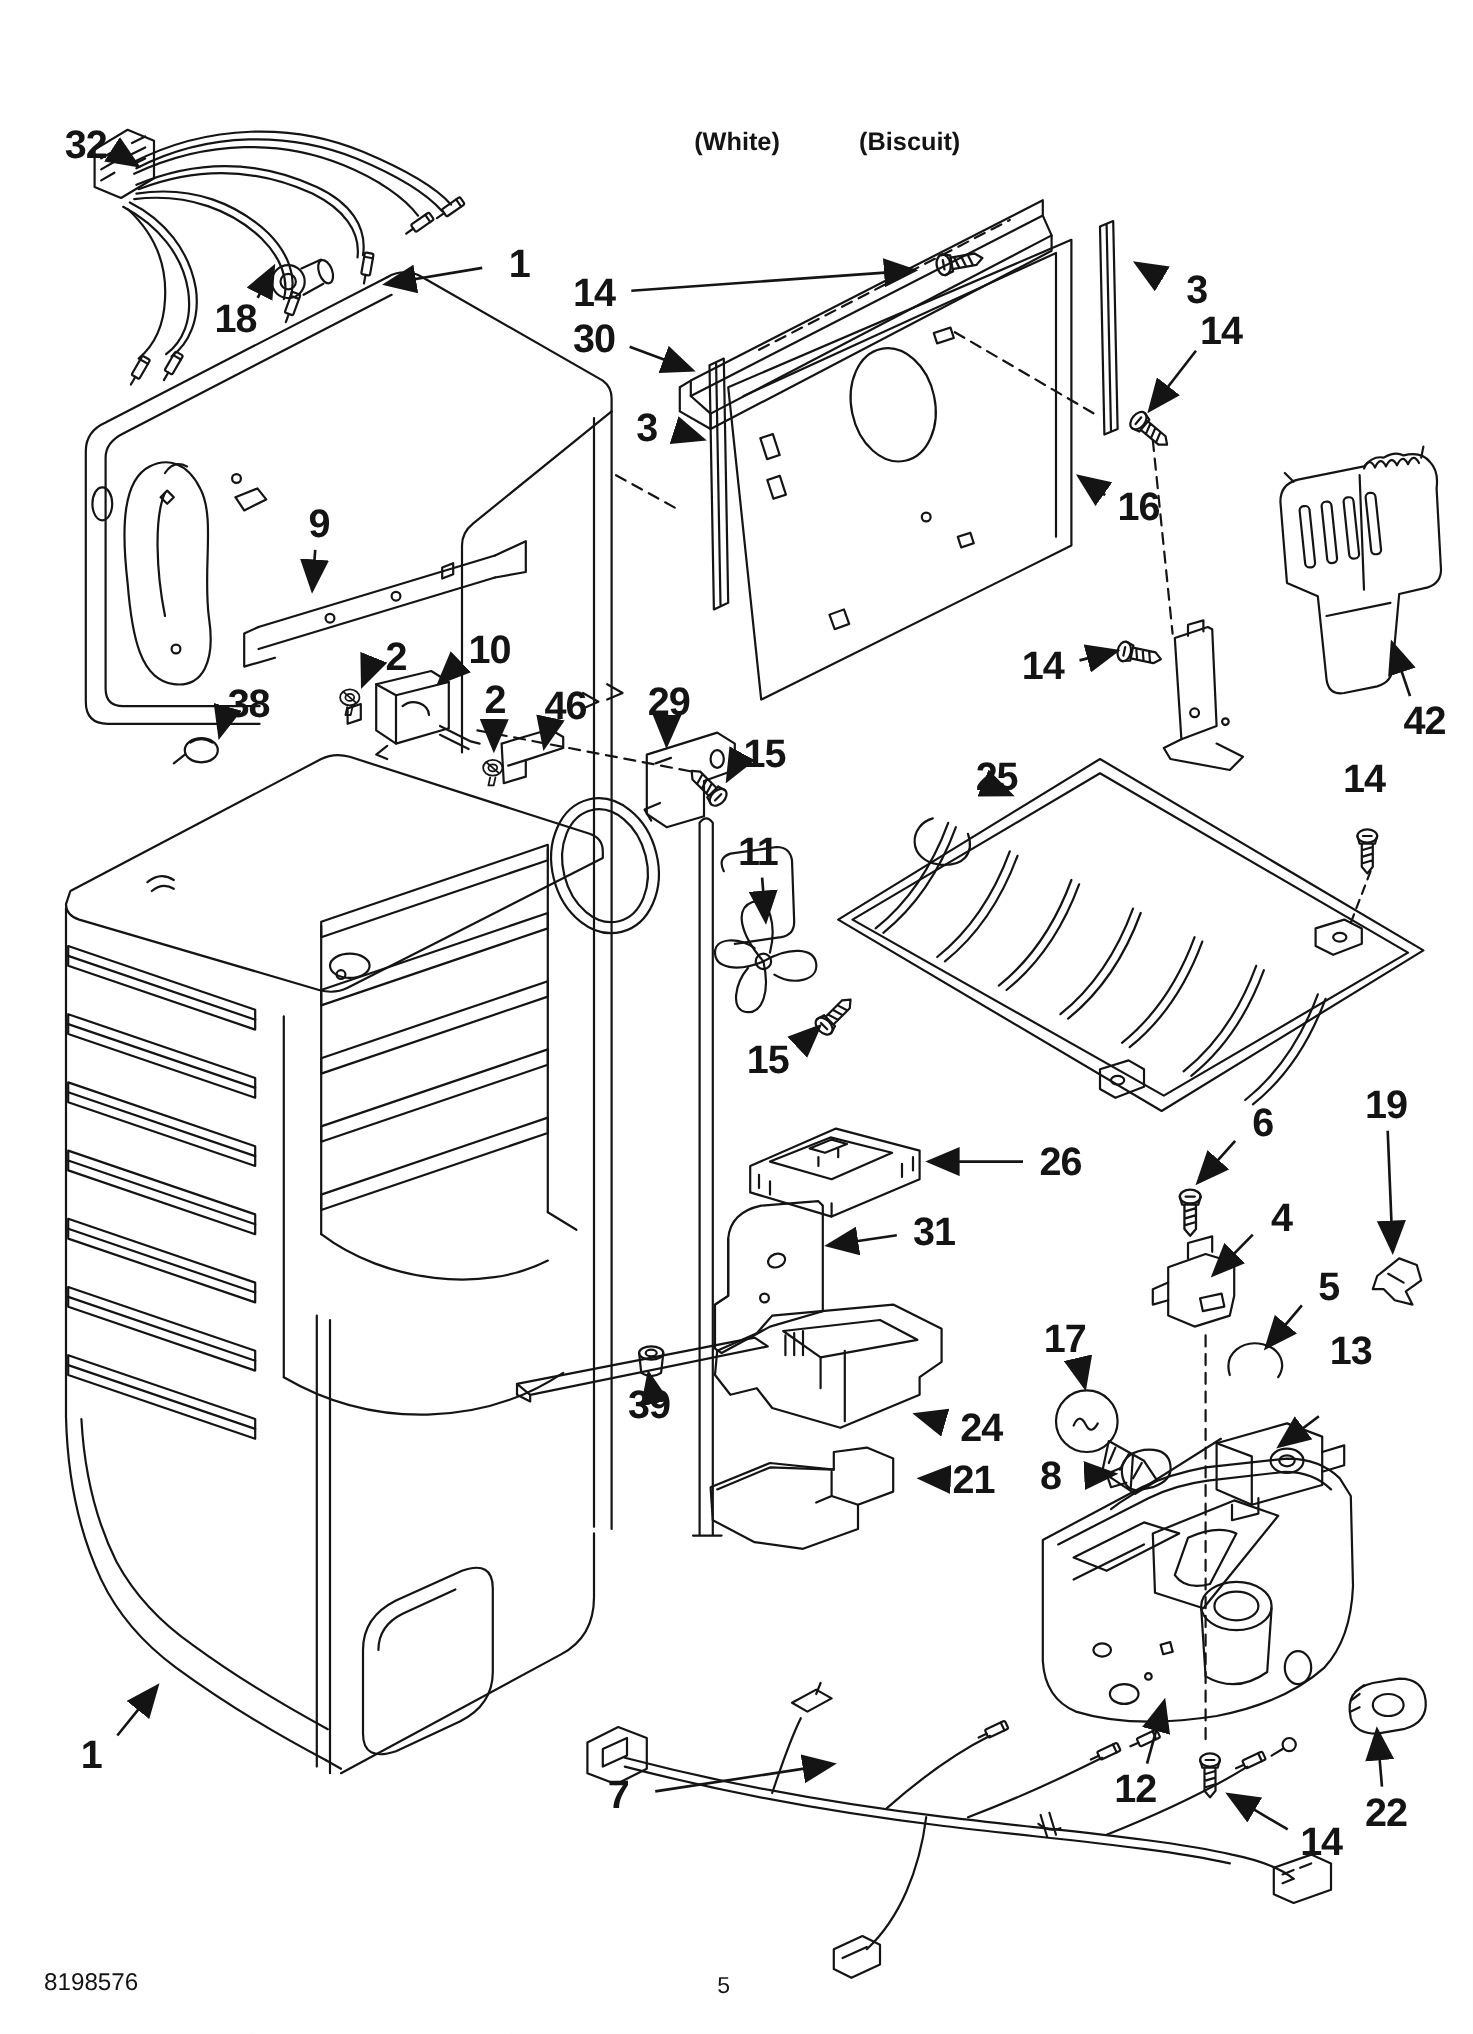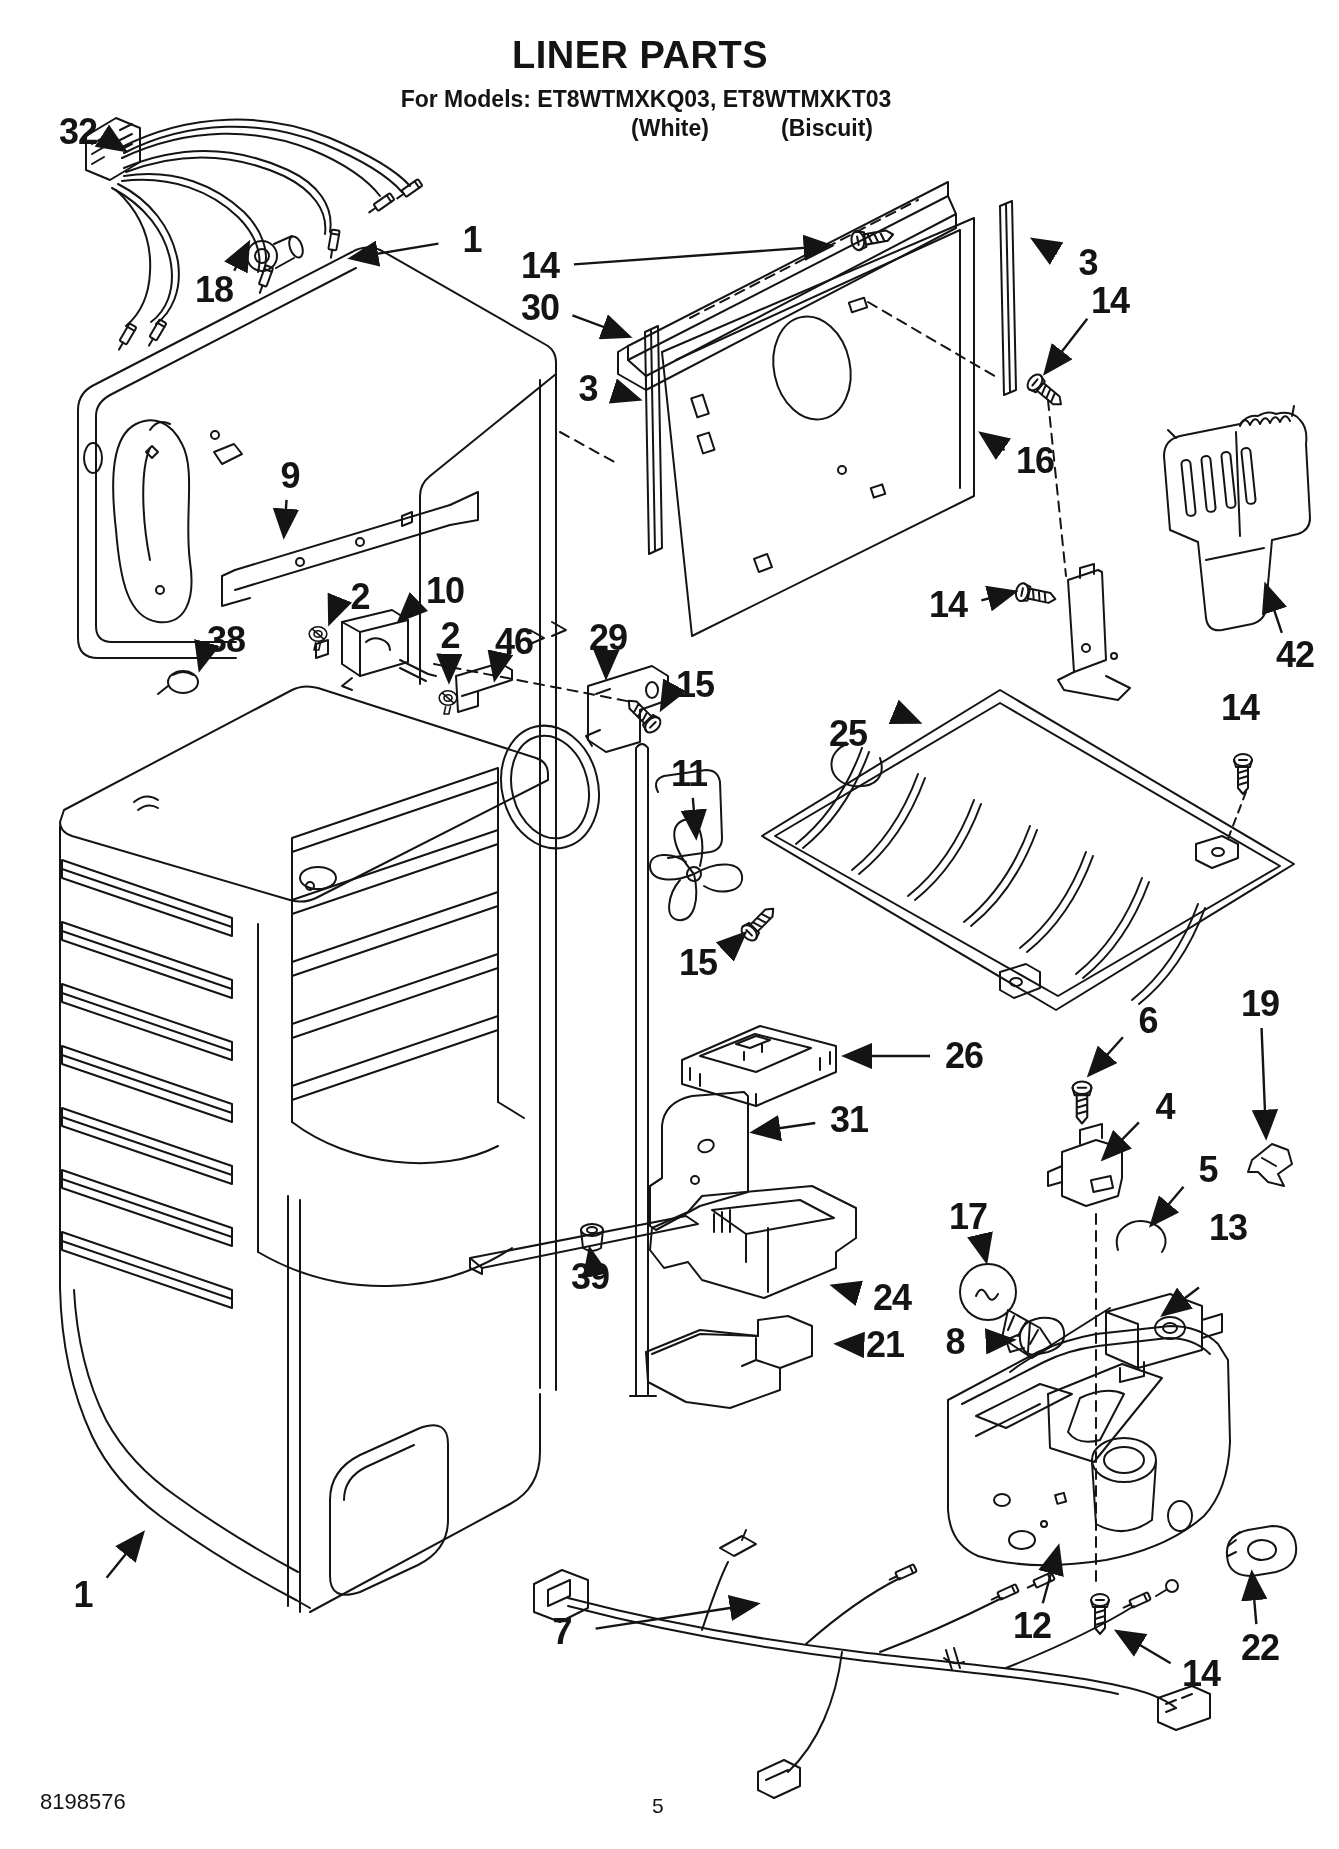--- a/index.html
+++ b/index.html
@@ -18,22 +18,20 @@
       {fill:none;stroke:#141414;stroke-width:2;stroke-linecap:round;stroke-linejoin:round;}
   .callout{position:absolute;transform:translate(-50%,-50%);font-weight:700;font-size:36px;
            line-height:1;letter-spacing:-1px;cursor:default;}
   .overlay{pointer-events:none;}
 </style>
 </head>
 <body>
 
 <div class="page">
 
-  <div class="hdr hdr-title">LINER PARTS</div>
-  <div class="hdr hdr-models">For Models: ET8WTMXKQ03, ET8WTMXKT03</div>
   <div class="hdr-color white">(White)</div>
   <div class="hdr-color biscuit">(Biscuit)</div>
 
   <svg class="art" viewBox="0 0 1339 1849">
     <defs>
       <symbol id="sym-screw" overflow="visible">
         <ellipse cx="0" cy="-4" rx="9" ry="6"></ellipse>
         <path d="M -9,-4 L -7,3 M 9,-4 L 7,3 M -7,3 L 7,3 M -4,-4 L 4,-4"></path>
         <path d="M -5,3 L -5,24 M 5,3 L 5,24 M -5,9 L 5,6 M -5,15 L 5,12 M -5,21 L 5,18 M -5,24 L 0,30 L 5,24"></path>
       </symbol>
@@ -463,21 +461,21 @@
       <div class="callout" style="left: 290px; top: 476px;">9</div>
       <div class="callout" style="left: 360px; top: 597px;">2</div>
       <div class="callout" style="left: 445px; top: 591px;">10</div>
       <div class="callout" style="left: 450px; top: 636px;">2</div>
       <div class="callout" style="left: 514px; top: 642px;">46</div>
       <div class="callout" style="left: 608px; top: 638px;">29</div>
       <div class="callout" style="left: 695px; top: 685px;">15</div>
       <div class="callout" style="left: 226px; top: 640px;">38</div>
       <div class="callout" style="left: 948px; top: 605px;">14</div>
       <div class="callout" style="left: 1295px; top: 655px;">42</div>
-      <div class="callout" style="left: 848px; top: 706px; margin-top: 28px;">25</div>
+      <div class="callout" style="left: 906px; top: 706px;">25</div>
       <div class="callout" style="left: 1240px; top: 708px;">14</div>
       <div class="callout" style="left: 689px; top: 774px;">11</div>
       <div class="callout" style="left: 698px; top: 963px;">15</div>
       <div class="callout" style="left: 964px; top: 1056px; text-align: center;">26</div>
       <div class="callout" style="left: 849px; top: 1120px;">31</div>
       <div class="callout" style="left: 574px; top: 1277px; margin-left: 16px;">39</div>
       <div class="callout" style="left: 1148px; top: 1021px;">6</div>
       <div class="callout" style="left: 1260px; top: 1004px;">19</div>
       <div class="callout" style="left: 1165px; top: 1107px;">4</div>
       <div class="callout" style="left: 1208px; top: 1170px;">5</div>

